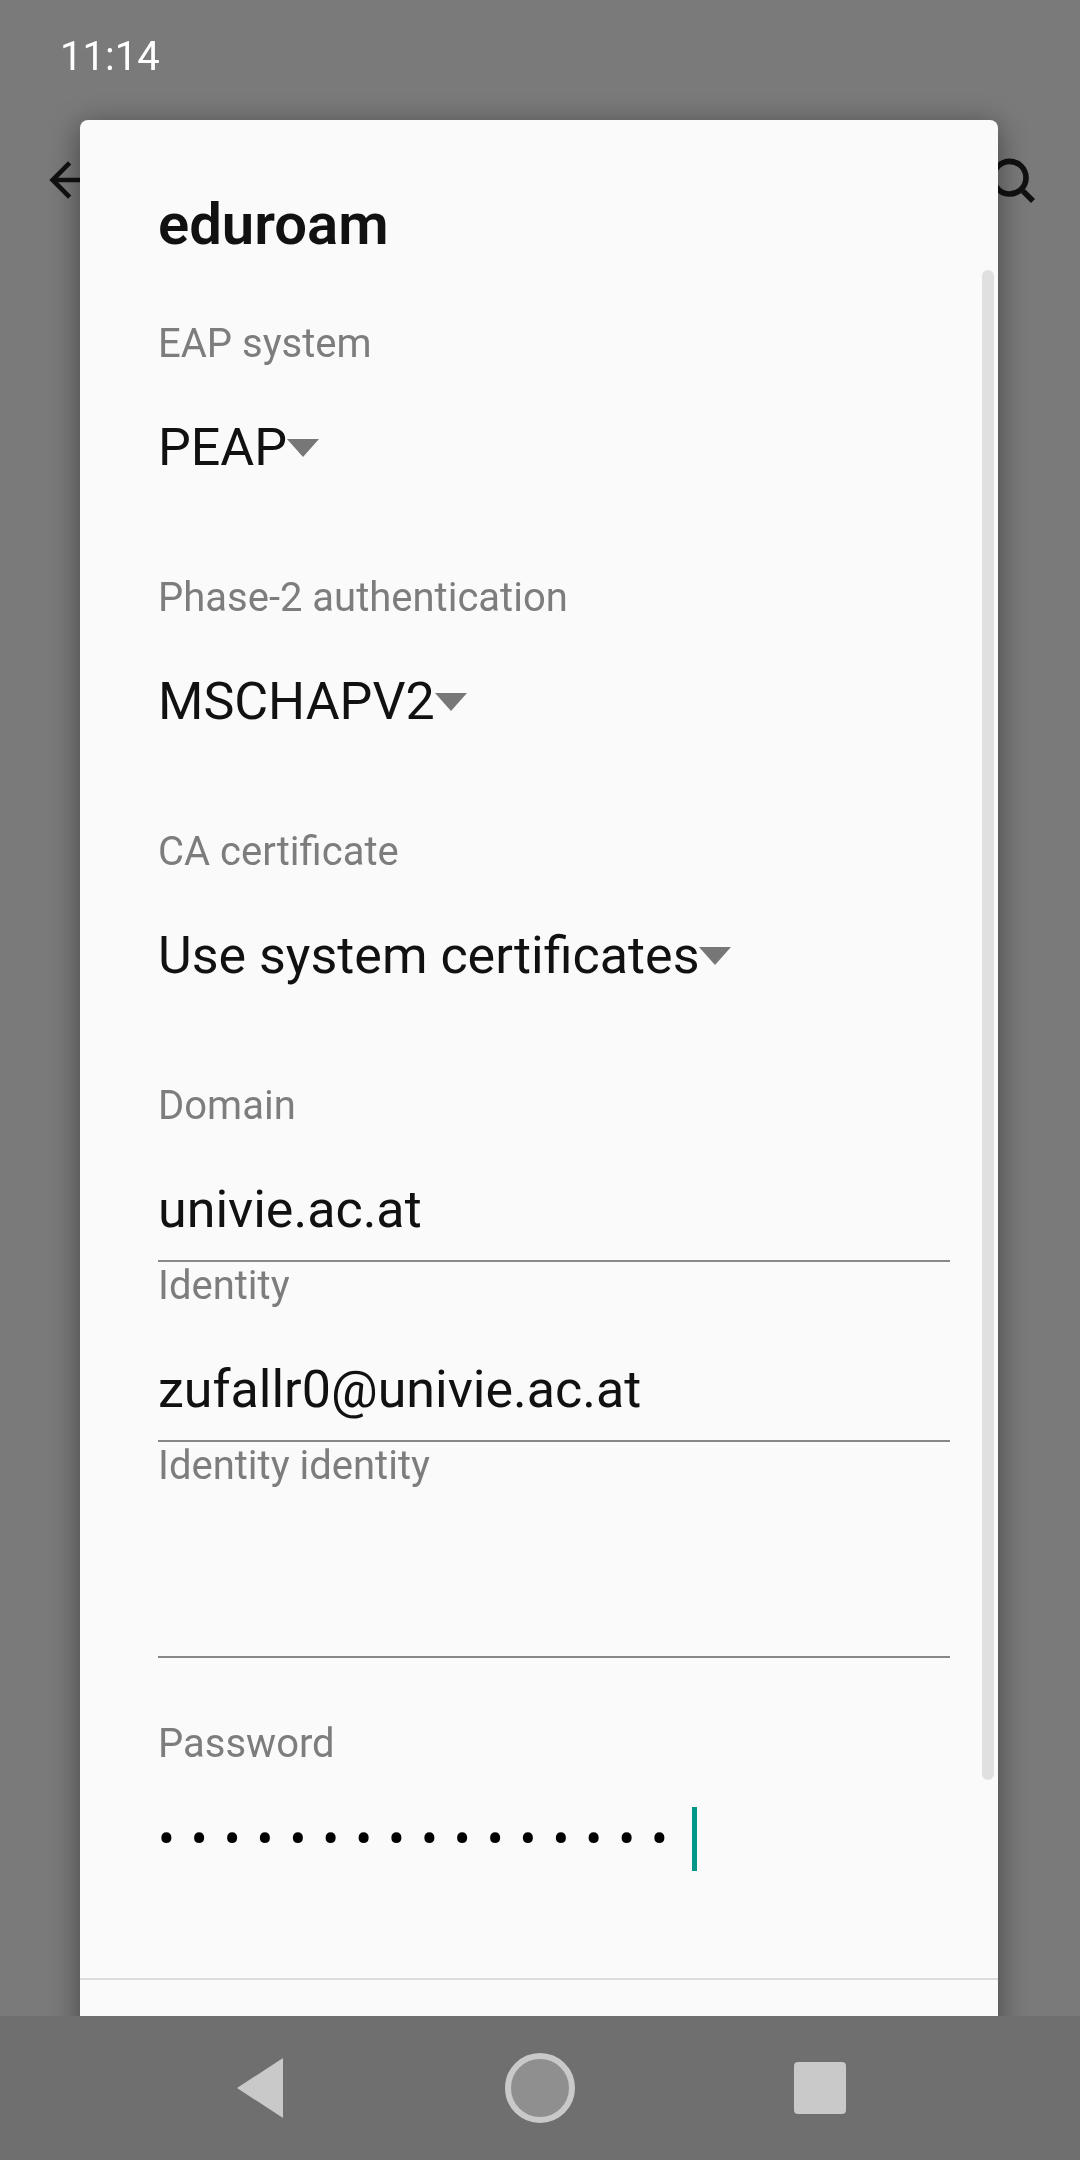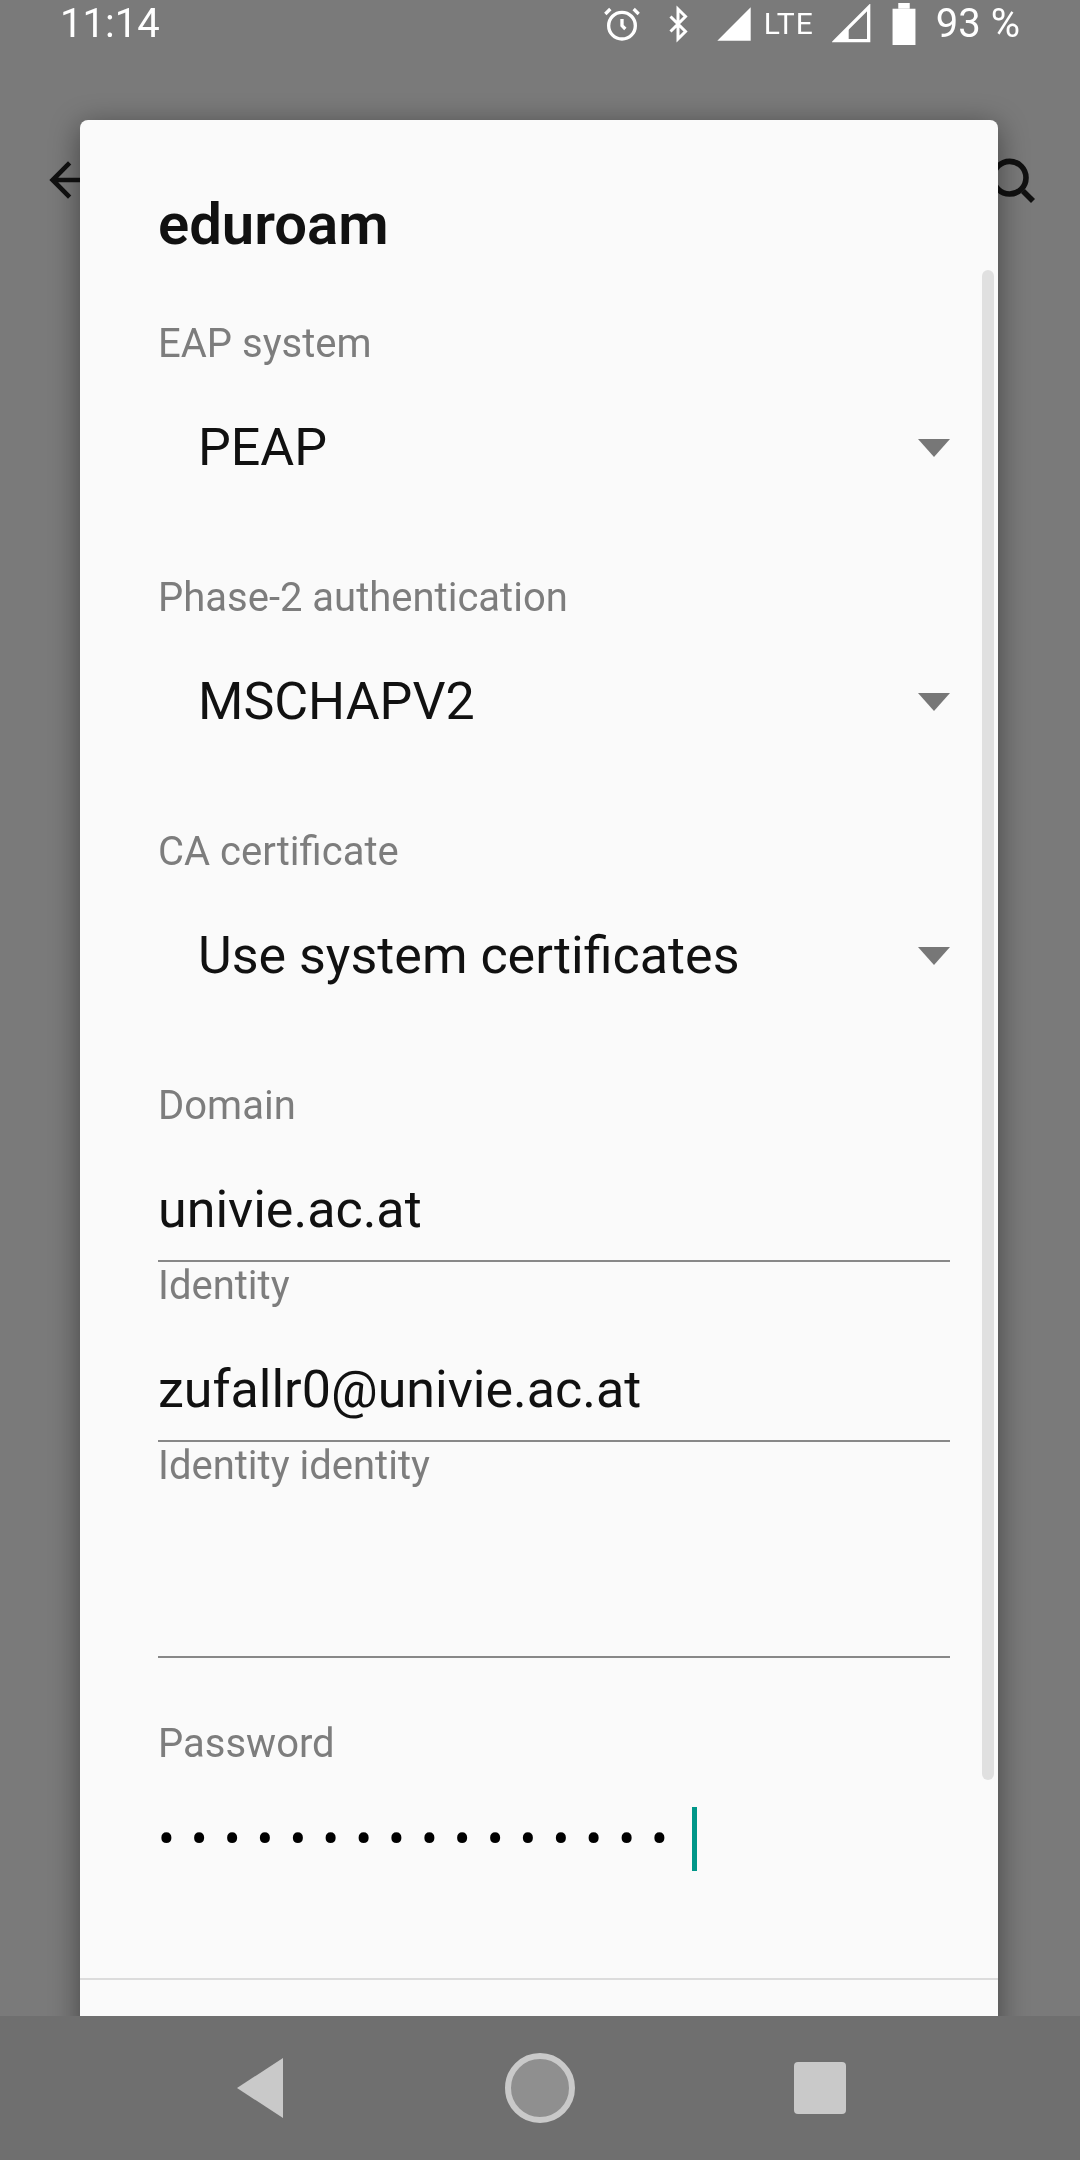--- a/index.html
+++ b/index.html
@@ -10,21 +10,21 @@
     position: relative;
     overflow: hidden;
   }
 
   
   .status-bar {
     position: absolute;
     top: 0; left: 0; right: 0;
     height: 80px;
     display: flex;
-    align-items: flex-start;
+    align-items: flex-end;
     justify-content: space-between;
     padding: 0 60px 0 60px;
     color: #fff;
     font-size: 40px;
     font-weight: 400;
     gap: 41px;
   }
   .status-right {
     display: flex;
     align-items: center;
@@ -78,24 +78,23 @@
   }
   .field-label {
     font-size: 40px;
     color: #7d7d7d;
     margin-bottom: 50px;
     font-weight: 400;
   }
   .select-row {
     display: flex;
     align-items: center;
-    justify-content: space-between;
+    justify-content: flex-start;
     margin-bottom: 96px;
     cursor: pointer;
-    margin-left: 40px;
   }
   .select-row .value {
     font-size: 52px;
     color: #111;
   }
   .dropdown-arrow {
     width: 0; height: 0;
     border-left: 16px solid transparent;
     border-right: 16px solid transparent;
     border-top: 18px solid #777;
@@ -185,44 +184,20 @@
     width: 52px; height: 52px;
     background: #c9c9c9;
     border-radius: 4px;
   }
 </style>
 </head>
 <body>
 
 <div class="status-bar">
   <span>11:14</span>
-  <div class="status-right">
-    <svg class="icon-svg" width="40" height="40" viewBox="0 0 24 24" fill="none" stroke="#fff" stroke-width="2">
-        <circle cx="12" cy="13" r="8"></circle>
-        <path d="M12 9v4l2 2"></path>
-        <path d="M5 3 2 6"></path>
-        <path d="M19 3l3 3"></path>
-      </svg>
-    <svg class="icon-svg" width="36" height="40" viewBox="0 0 24 24" fill="none" stroke="#fff" stroke-width="2">
-        <path d="M7 7l10 10-5 5V2l5 5L7 17"></path>
-      </svg>
-    <svg class="icon-svg" width="40" height="40" viewBox="0 0 24 24">
-        <path d="M2 22 L22 2 L22 22 Z" fill="#fff"></path>
-      </svg>
-    <span class="lte">LTE</span>
-    <svg class="icon-svg" width="40" height="40" viewBox="0 0 24 24">
-        <path d="M2 22 L22 2 L22 22 Z" fill="none" stroke="#fff" stroke-width="2"></path>
-        <path d="M2 22 L10 14 L10 22 Z" fill="#fff"></path>
-      </svg>
-    <svg class="icon-svg" width="28" height="42" viewBox="0 0 14 22">
-        <rect x="4" y="0" width="6" height="3" fill="#fff"></rect>
-        <rect x="1" y="3" width="12" height="19" fill="#fff"></rect>
-      </svg>
-    <span>93 %</span>
-  </div>
 </div>
 
 <div class="bg-app"></div>
 <div class="bg-toolbar">
   <svg width="56" height="56" viewBox="0 0 24 24" fill="#111">
       <path d="M20 11H7.8l5.6-5.6L12 4l-8 8 8 8 1.4-1.4L7.8 13H20z"></path>
     </svg>
   <svg width="56" height="56" viewBox="0 0 24 24" fill="none" stroke="#111" stroke-width="2.4">
       <circle cx="11" cy="11" r="7"></circle>
       <path d="M21 21l-4.3-4.3"></path>

